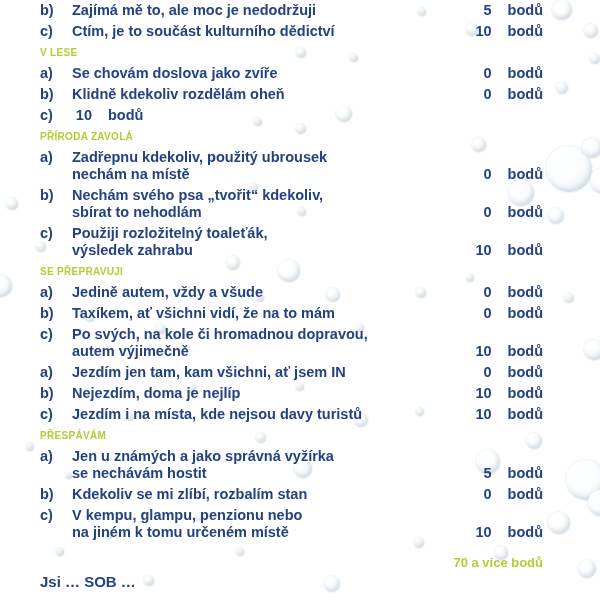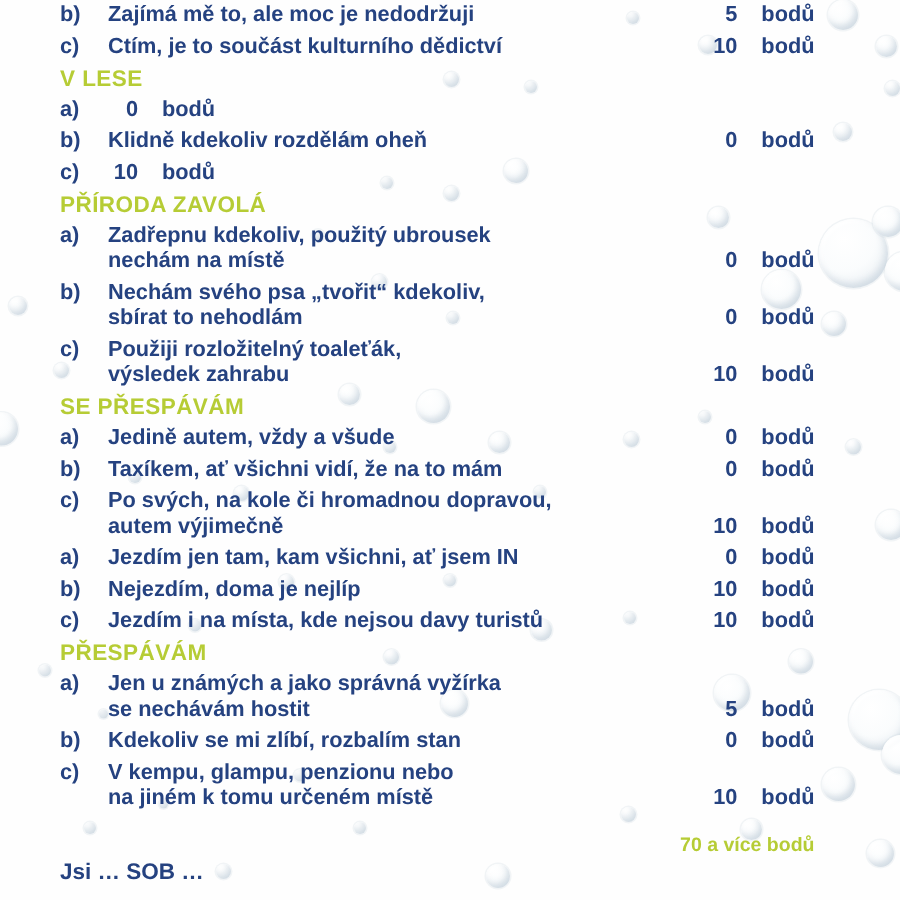--- a/index.html
+++ b/index.html
@@ -25,21 +25,21 @@
       inset 2px 2px 3px rgba(255,255,255,.95),
       0 0 0 1px rgba(205,216,224,.25);
   }
   .content {
     position:absolute; inset:0; z-index:1;
     box-sizing:border-box;
     padding:2px 57px 0 40px;
   }
   .section-title {
     color:#b6cc35;
-    font-size:15px;
+    font-size:10px;
     line-height:17px;
     letter-spacing:.3px;
     margin-bottom:4px;
     white-space:nowrap;
   }
   .row {
     display:flex;
     align-items:flex-end;
     margin-bottom:4px;
   }
@@ -164,20 +164,23 @@
             <div class="line">Ctím, je to součást kulturního dědictví</div>
           </div>
           <div class="points">
             <span class="num">10</span>
             <span class="unit">bodů</span>
           </div>
         </div>
         <div class="section-title">V LESE</div>
         <div class="row">
           <div class="marker">a)</div>
+          <div class="text">
+            <div class="line">Se chovám doslova jako zvíře</div>
+          </div>
           <div class="points">
             <span class="num">0</span>
             <span class="unit">bodů</span>
           </div>
         </div>
         <div class="row">
           <div class="marker">b)</div>
           <div class="text">
             <div class="line">Klidně kdekoliv rozdělám oheň</div>
           </div>
@@ -220,21 +223,21 @@
           <div class="marker">c)</div>
           <div class="text">
             <div class="line">Použiji rozložitelný toaleťák,</div>
             <div class="line">výsledek zahrabu</div>
           </div>
           <div class="points">
             <span class="num">10</span>
             <span class="unit">bodů</span>
           </div>
         </div>
-        <div class="section-title">SE PŘESPÁVÁM</div>
+        <div class="section-title">SE PŘEPRAVUJI</div>
         <div class="row">
           <div class="marker">a)</div>
           <div class="text">
             <div class="line">Jedině autem, vždy a všude</div>
           </div>
           <div class="points">
             <span class="num">0</span>
             <span class="unit">bodů</span>
           </div>
         </div>

